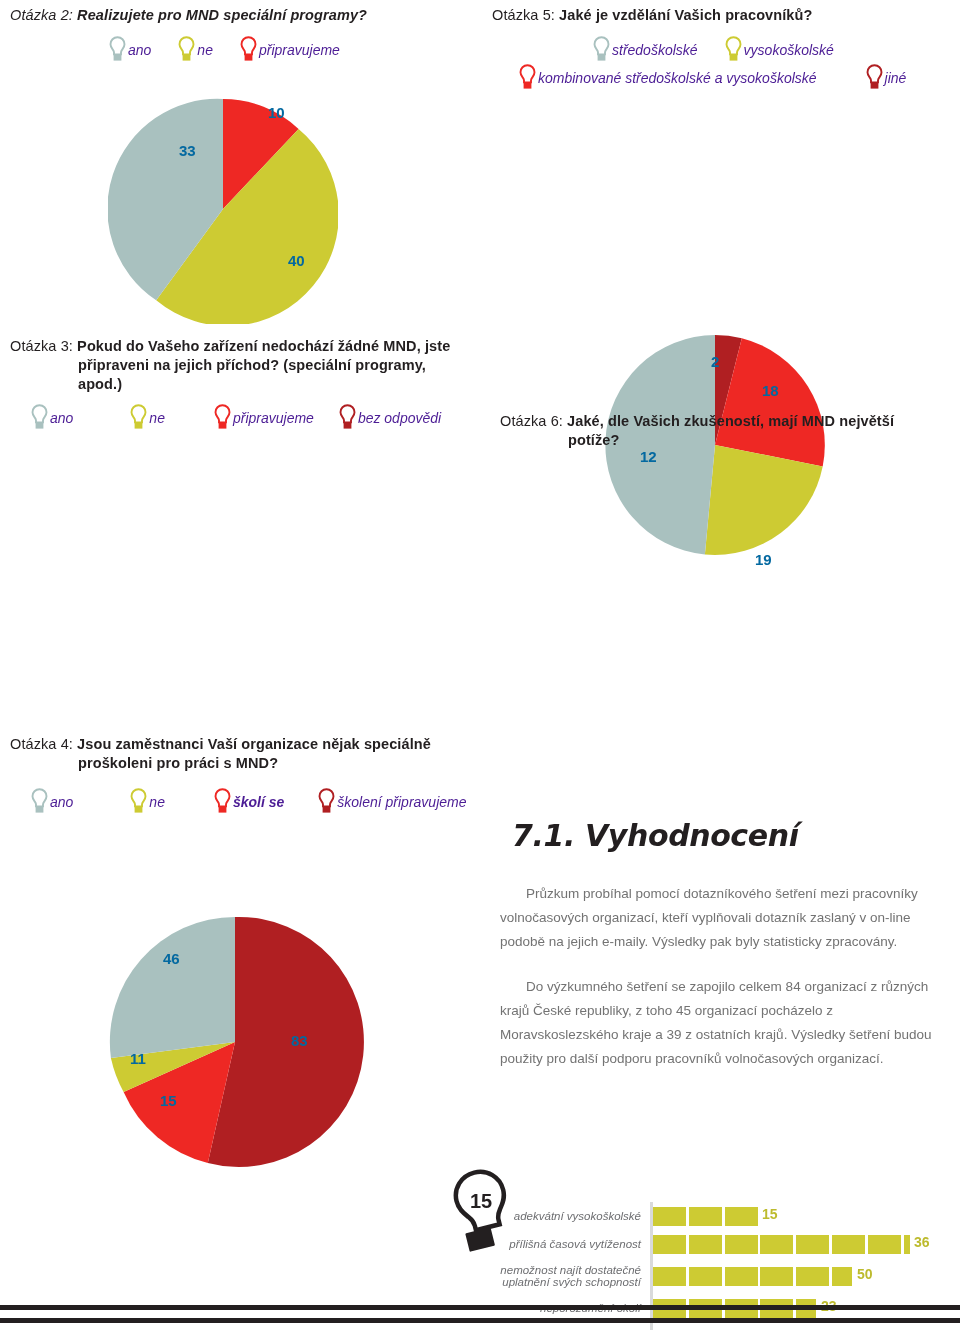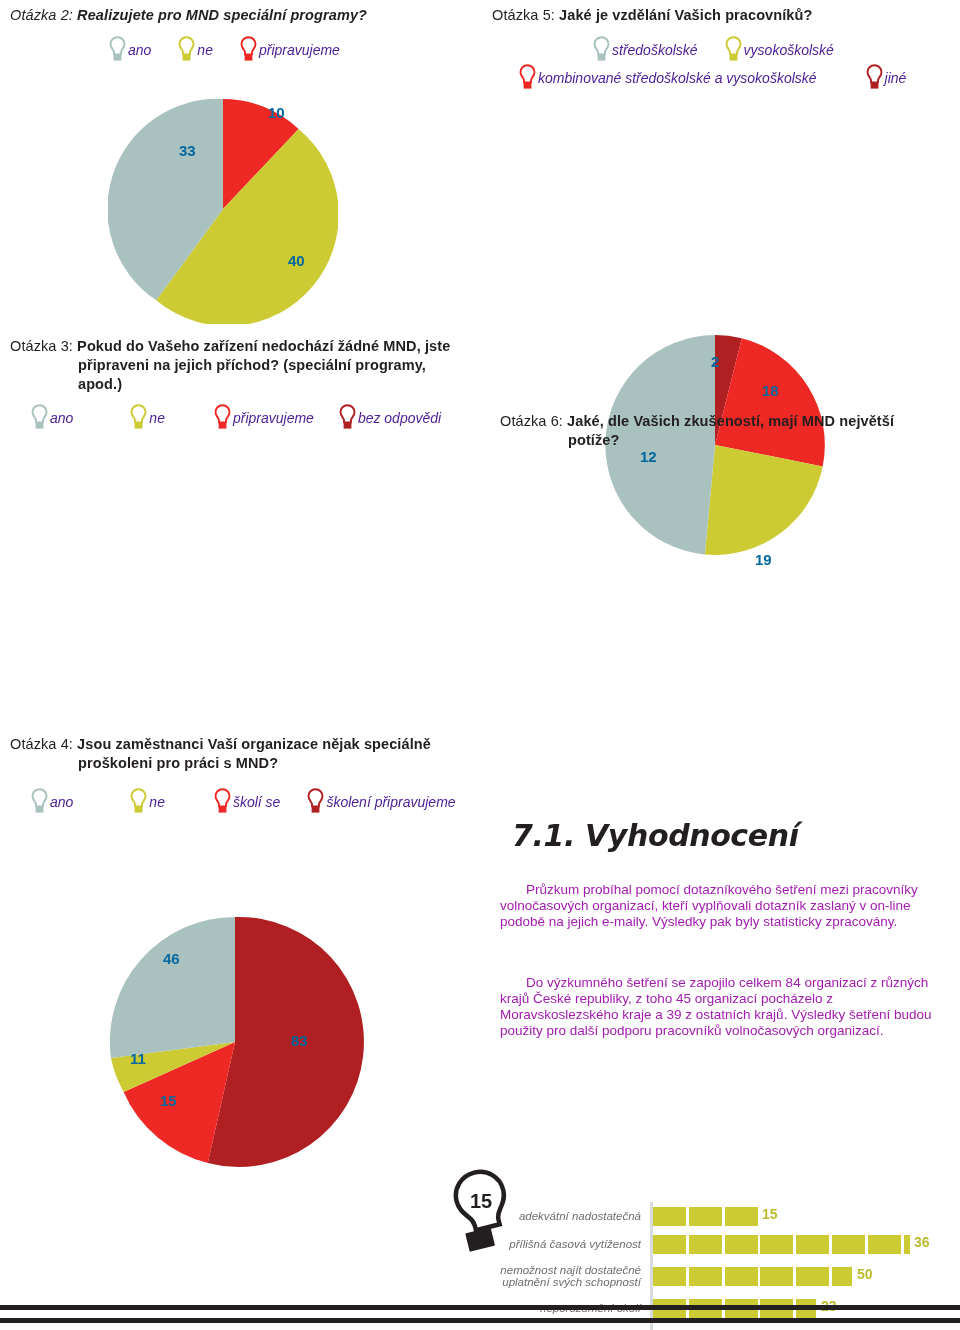--- a/index.html
+++ b/index.html
@@ -79,22 +79,22 @@
   .sec-title{
     font-size:30px;
     font-weight:700;
     font-style:italic;
     letter-spacing:-0.4px;
     color:#231f20;
     font-family:"DejaVu Sans", sans-serif;
   }
   .para{
     font-size:13.5px;
-    line-height:16px;
-    color:#a21caf;
+    line-height:24px;
+    color:#737373;
     text-indent:26px;
     margin:0;
   }
 
   
   .rule{position:absolute;background:#231f20;}
   .pagebulb{position:absolute;}
   .pagenum{
     position:absolute;
     font-size:20px;font-weight:700;color:#231f20;
@@ -277,21 +277,21 @@
   <div class="abs qhead" style="left:500px;top:412px;width:450px;">
     <span class="qlabel">Otázka 6:</span>
     <span class="qtext">Jaké, dle Vašich zkušeností, mají MND největší</span>
     <span class="qtext wrapline">potíže?</span>
   </div>
 
   <div class="abs barchart" style="left:488px;top:478px;width:440px;height:290px;">
     <div class="axis-line" style="height:242px;"></div>
 
     <div class="bar-row" style="margin-top:4px;">
-      <div class="bar-label"><span>adekvátní nadostatečná</span></div>
+      <div class="bar-label"><span>adekvátní vysokoškolské</span></div>
       <div class="bar-track">
         <div class="bar-seg" style="left:3px;width:33px;"></div>
         <div class="bar-seg" style="left:38.8px;width:33px;"></div>
         <div class="bar-seg" style="left:74.6px;width:33px;"></div>
         <span class="bar-val" style="left:112px;">15</span>
       </div>
     </div>
 
     <div class="bar-row">
       <div class="bar-label"><span>přílišná časová vytíženost</span></div>
@@ -356,21 +356,21 @@
     </div>
     <div class="legend-item" style="margin-right:48px;">
       <span class="bulb">
         <svg viewBox="0 0 19 27" width="19" height="27">
             <path d="M9.5 1.2c-4 0-7 3.1-7 7 0 2.6 1.3 4.1 2.3 5.4.8 1 1.2 1.7 1.2 2.9v1.9h7v-1.9c0-1.2.4-1.9 1.2-2.9 1-1.3 2.3-2.8 2.3-5.4 0-3.9-3-7-7-7z" fill="none" stroke="#cdcb33" stroke-width="1.9"></path>
             <rect x="5.6" y="19" width="7.8" height="5.6" fill="#cdcb33"></rect>
           </svg>
       </span>
       <span class="lbl">ne</span>
     </div>
-    <div class="legend-item" style="margin-right:26px;">
+    <div class="legend-item" style="margin-right:33px;font-weight:bold;">
       <span class="bulb">
         <svg viewBox="0 0 19 27" width="19" height="27">
             <path d="M9.5 1.2c-4 0-7 3.1-7 7 0 2.6 1.3 4.1 2.3 5.4.8 1 1.2 1.7 1.2 2.9v1.9h7v-1.9c0-1.2.4-1.9 1.2-2.9 1-1.3 2.3-2.8 2.3-5.4 0-3.9-3-7-7-7z" fill="none" stroke="#ee2824" stroke-width="1.9"></path>
             <rect x="5.6" y="19" width="7.8" height="5.6" fill="#ee2824"></rect>
           </svg>
       </span>
       <span class="lbl">školí se</span>
     </div>
     <div class="legend-item" style="margin-right:0;">
       <span class="bulb">

